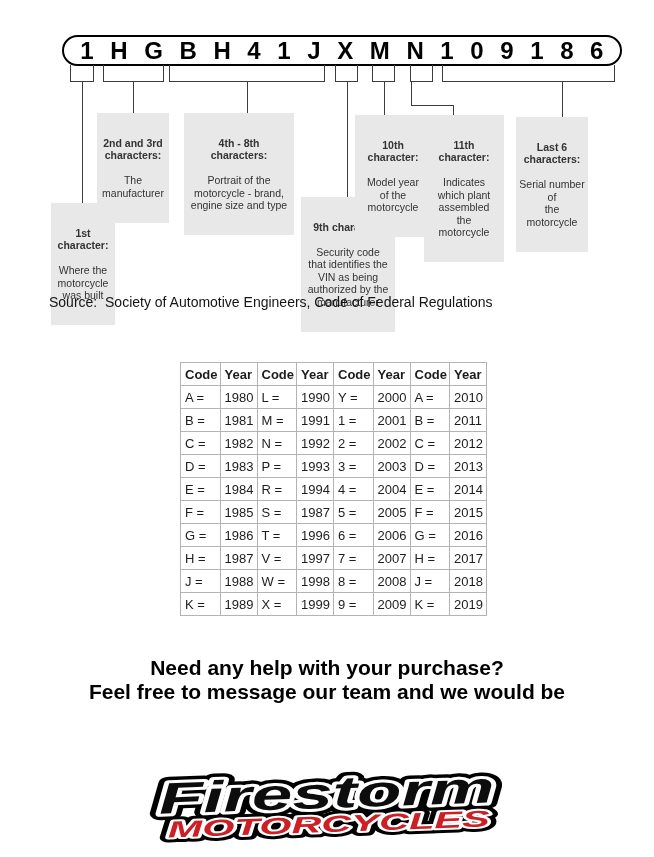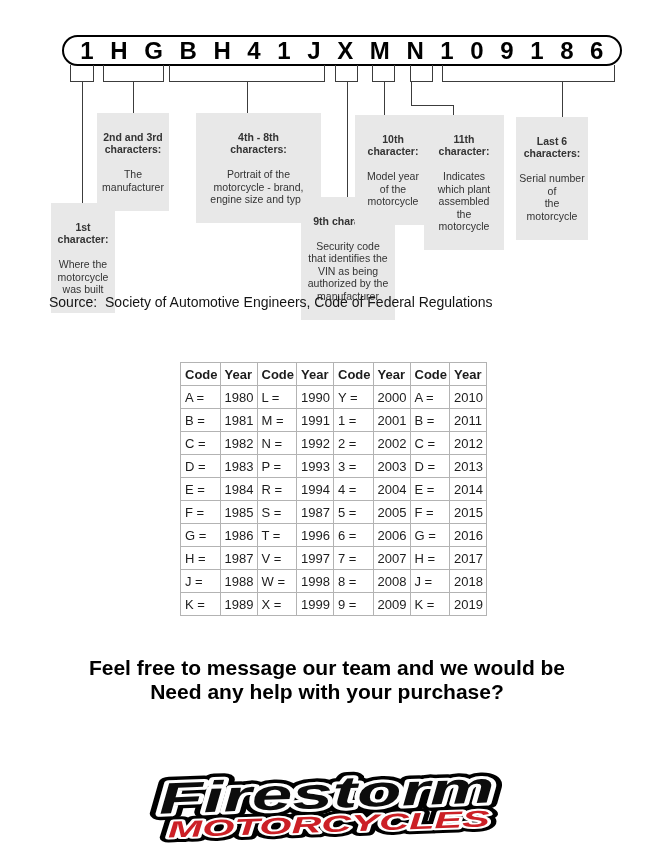--- a/index.html
+++ b/index.html
@@ -13,25 +13,25 @@
   .vin-char { font-size:24px; font-weight:bold; color:#000; line-height:1; }
 
   
   .bracket { position:absolute; top:65px; height:17px;
              border-left:1px solid #3c3c3c; border-right:1px solid #3c3c3c; border-bottom:1px solid #3c3c3c; }
   .drop  { position:absolute; top:82px; width:1px; background:#3c3c3c; }
   .hline { position:absolute; height:1px; background:#3c3c3c; }
 
   
   .ann { position:absolute; background:#e8e8e8; color:#333; font-size:10.5px; line-height:12.5px;
-         text-align:center; padding:5px 2px; white-space:pre-line; }
+         text-align:center; padding:11px 2px; white-space:pre-line; }
   .ann-title { font-weight:bold; white-space:pre-line; }
   .ann-0 { left:51px;  top:203px; width:64px; }
   .ann-1 { left:97px;  top:113px; width:72px; }
-  .ann-2 { left:196px; top:113px; width:125px; }
+  .ann-2 { left:184px; top:113px; width:110px; }
   .ann-3 { left:301px; top:197px; width:94px; }
   .ann-4 { left:355px; top:115px; width:76px; }
   .ann-5 { left:424px; top:115px; width:80px; }
   .ann-6 { left:516px; top:117px; width:72px;text-align:center; }
 
   .source-note { position:absolute; left:49px; top:294px; font-size:14px; color:#141414; white-space:pre-wrap; }
 
   
   .year-table { position:absolute; left:180px; top:362px; border-collapse:collapse;padding-left:27px; }
   .year-table th, .year-table td { border:1px solid #b3b3b3; font-size:13px; color:#1c1c1c;
@@ -258,22 +258,22 @@
           <td class="col-year">1999</td>
           <td class="col-code">9 =</td>
           <td class="col-year">2009</td>
           <td class="col-code">K =</td>
           <td class="col-year">2019</td>
         </tr>
       </tbody>
   </table>
 
   <div class="help">
+    <div>Need any help with your purchase?</div>
     <div>Feel free to message our team and we would be</div>
-    <div>Need any help with your purchase?</div>
   </div>
 
   <div class="logo-wrap">
     <svg viewBox="0 0 380 84" width="380" height="84">
       <g transform="rotate(-2 190 42)" class="logo-txt">
         <text class="lyr-outer" x="22" y="44" font-size="44" textLength="336" lengthAdjust="spacingAndGlyphs" stroke-width="13">Firestorm</text>
         <text class="lyr-outer" x="30" y="68" font-size="23" textLength="322" lengthAdjust="spacingAndGlyphs" stroke-width="10">MOTORCYCLES</text>
         <text class="lyr-white" x="22" y="44" font-size="44" textLength="336" lengthAdjust="spacingAndGlyphs" stroke-width="6">Firestorm</text>
         <text class="lyr-white" x="30" y="68" font-size="23" textLength="322" lengthAdjust="spacingAndGlyphs" stroke-width="4">MOTORCYCLES</text>
         <text class="lyr-fill" x="22" y="44" font-size="44" textLength="336" lengthAdjust="spacingAndGlyphs" fill="#0d0d0d">Firestorm</text>

